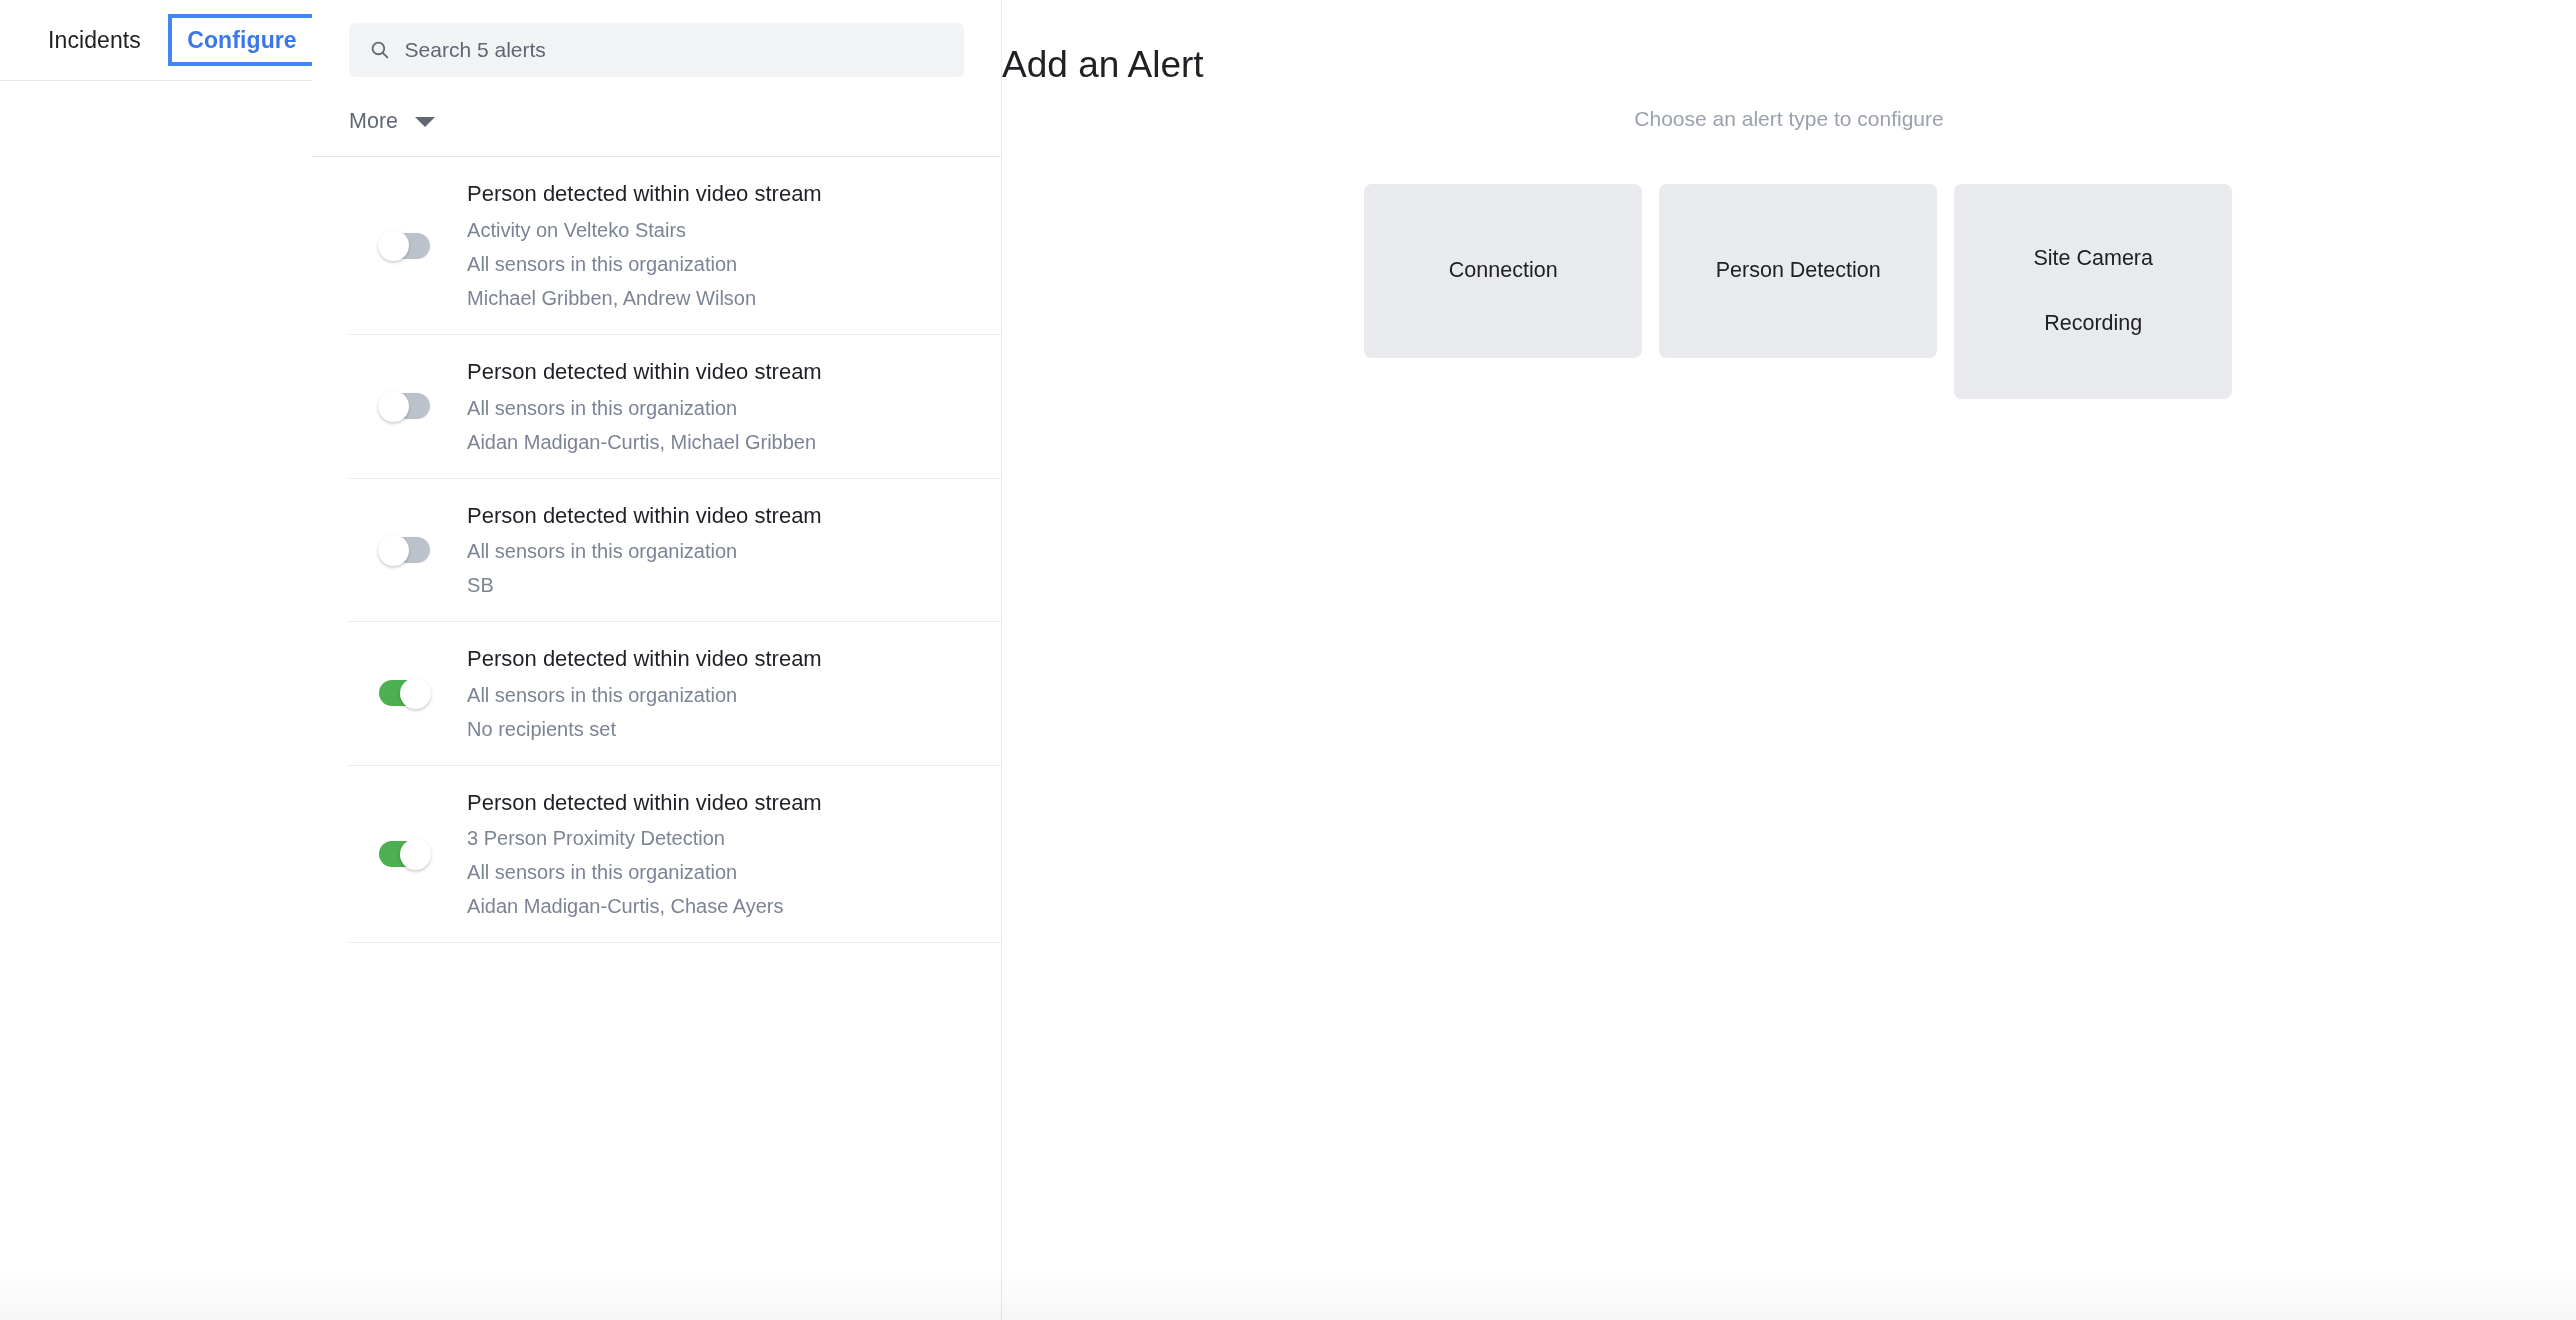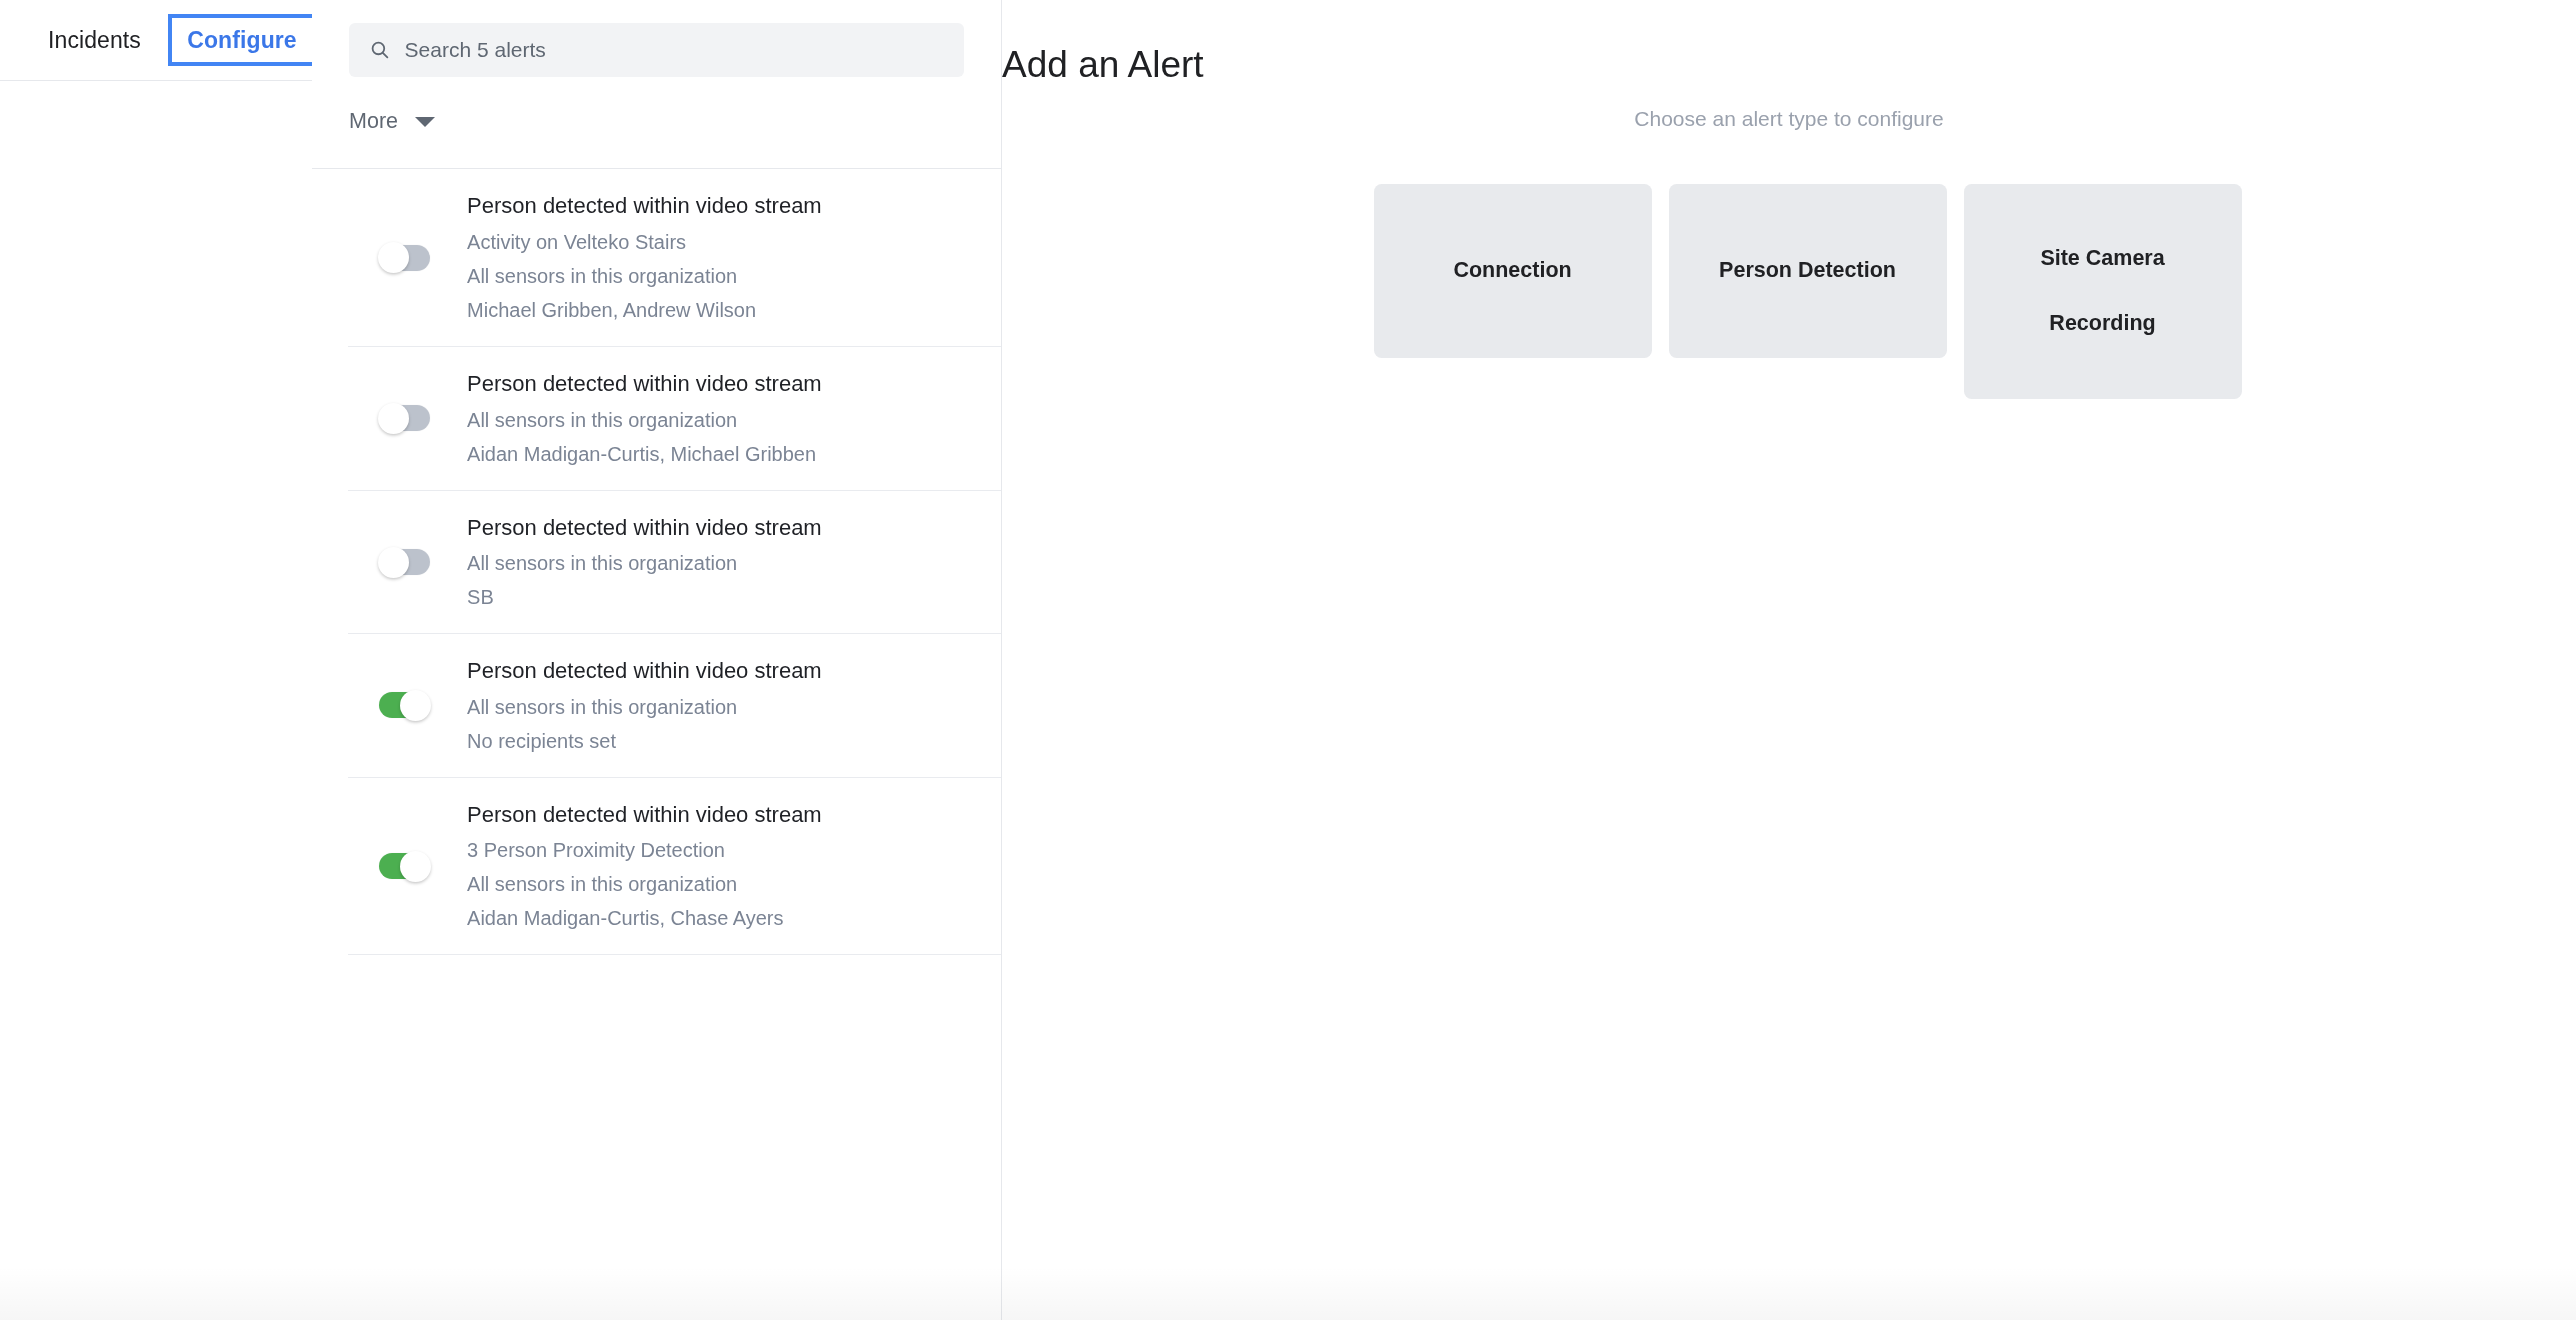--- a/index.html
+++ b/index.html
@@ -105,21 +105,21 @@
     width: 100%;
     height: 100%;
   }
   .search-input::placeholder { color: #5f6772; opacity: 1; }
 
   .more-row {
     display: flex;
     align-items: center;
     gap: 17px;
     margin-top: 32px;
-    margin-bottom: 16px;
+    margin-bottom: 4px;
     width: fit-content;
     cursor: pointer;
     justify-content: flex-end;
   }
 
   .more-label {
     font-size: 21.5px;
     color: #5f6772;
   }
 
@@ -211,27 +211,26 @@
     font-size: 21px;
     color: #9aa1ad;
     margin-top: 24.5px;
     line-height: 1;
   }
 
   .card-grid {
     margin-top: 55px;
     display: flex;
     flex-wrap: wrap;
-    justify-content: flex-end;
+    justify-content: center;
     gap: 17px;
     width: 905px;
     margin-left: auto;
     margin-right: auto;
     padding-left: 18.4px;
-    font-weight: bold;
   }
 
   .alert-card {
     width: 278px;
     height: 174px;
     background: #e8eaed;
     border-radius: 7.7px;
     display: flex;
     flex-direction: column;
     align-items: center;

